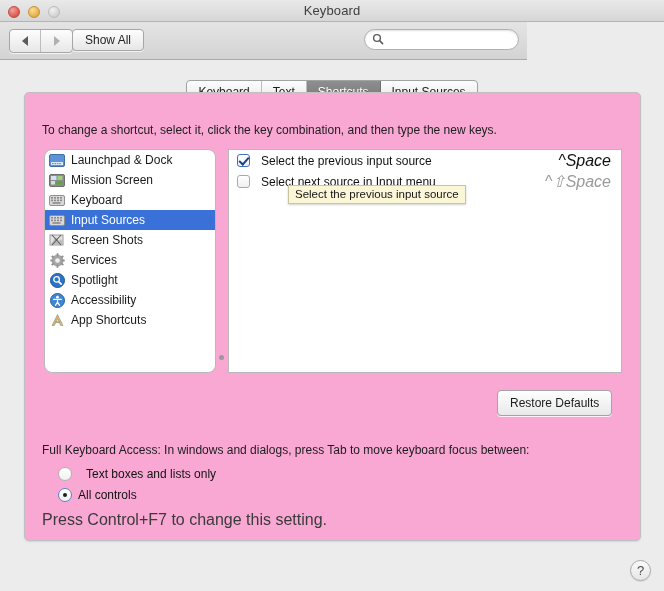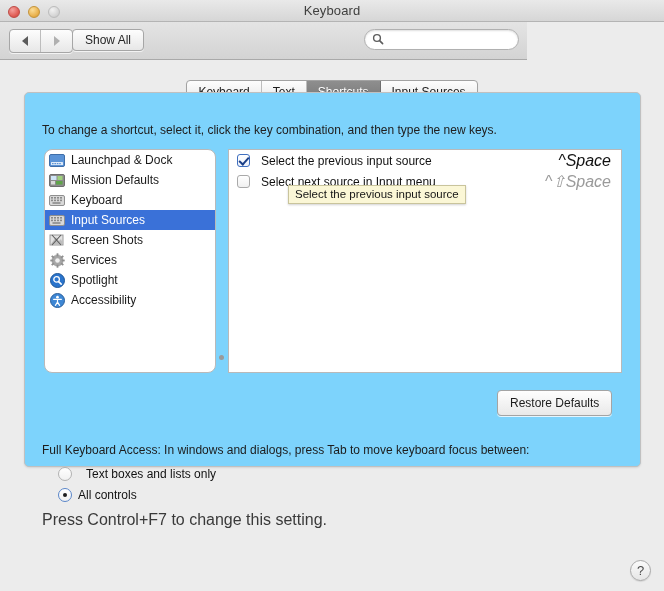--- a/index.html
+++ b/index.html
@@ -110,22 +110,22 @@
   .tab.active {
     background: linear-gradient(to bottom, #8e8e8e 0%, #777777 100%);
     color: #ffffff;
     text-shadow: 0 1px 0 rgba(0,0,0,0.35);
     border-right-color: #6e6e6e;
   }
 
   
   .panel {
     position: absolute; left: 24px; top: 92px;
-    width: 617px; height: 375px;
-    background: #7dd3fc;
+    width: 617px; height: 449px;
+    background: #f9a8d4;
     border: 1px solid #c0c0c0;
     border-radius: 5px;
     box-shadow: 0 1px 2px rgba(0,0,0,0.10);
     box-sizing: border-box;
   }
   .hint {
     position: absolute; left: 17px; top: 30px;
     font-size: 12px; color: #202020;
     white-space: nowrap;
   }
@@ -321,21 +321,21 @@
       <div class="cat-row">
         <span class="cat-icon">
           <svg width="16" height="13" viewBox="0 0 16 13">
             <rect x="0.5" y="0.5" width="15" height="12" rx="1.5" fill="#8c8c8c" stroke="#6e6e6e"></rect>
             <rect x="2" y="2" width="5.5" height="4" fill="#cfe5f7"></rect>
             <rect x="8.5" y="2" width="5" height="4" fill="#9fd17d"></rect>
             <rect x="2" y="7" width="4" height="3.5" fill="#dadada"></rect>
             <rect x="7" y="7" width="6.5" height="3.5" fill="#5fa44a"></rect>
           </svg>
         </span>
-        <span>Mission Defaults</span>
+        <span>Mission Screen</span>
       </div>
 
       <div class="cat-row">
         <span class="cat-icon">
           <svg width="16" height="11" viewBox="0 0 16 11">
             <rect x="0.5" y="0.5" width="15" height="10" rx="1.5" fill="#d8d8d8" stroke="#8f8f8f"></rect>
             <g fill="#8a8a8a">
               <rect x="2" y="2" width="2" height="1.6"></rect>
                 <rect x="5" y="2" width="2" height="1.6"></rect>
               <rect x="8" y="2" width="2" height="1.6"></rect>
@@ -419,20 +419,29 @@
         <span class="cat-icon">
           <svg width="15" height="15" viewBox="0 0 15 15">
             <circle cx="7.5" cy="7.5" r="7" fill="#3e87d4" stroke="#2a5f9b"></circle>
             <circle cx="7.5" cy="4.2" r="1.35" fill="#ffffff"></circle>
             <path d="M3.6 6.3 H11.4 M7.5 6.3 V9.2 M7.5 9.2 L5.4 12.3 M7.5 9.2 L9.6 12.3" stroke="#ffffff" stroke-width="1.2" fill="none" stroke-linecap="round"></path>
           </svg>
         </span>
         <span>Accessibility</span>
       </div>
 
+      <div class="cat-row">
+        <span class="cat-icon">
+          <svg width="15" height="14" viewBox="0 0 15 14">
+            <path d="M7.5 1.5 L13 12.5 L10.6 12.5 L7.5 5.8 L4.4 12.5 L2 12.5 Z" fill="#cbb58a" stroke="#a98f5e" stroke-width="0.6"></path>
+            <rect x="5.2" y="8.4" width="4.6" height="1.5" fill="#8aa77f"></rect>
+          </svg>
+        </span>
+        <span>App Shortcuts</span>
+      </div>
 
     </div>
 
     <div class="listbox" id="shortlist">
       <div class="sc-row">
         <span class="sc-check on"></span>
         <span class="sc-label">Select the previous input source</span>
         <span class="sc-key">^Space</span>
       </div>
       <div class="sc-row">

